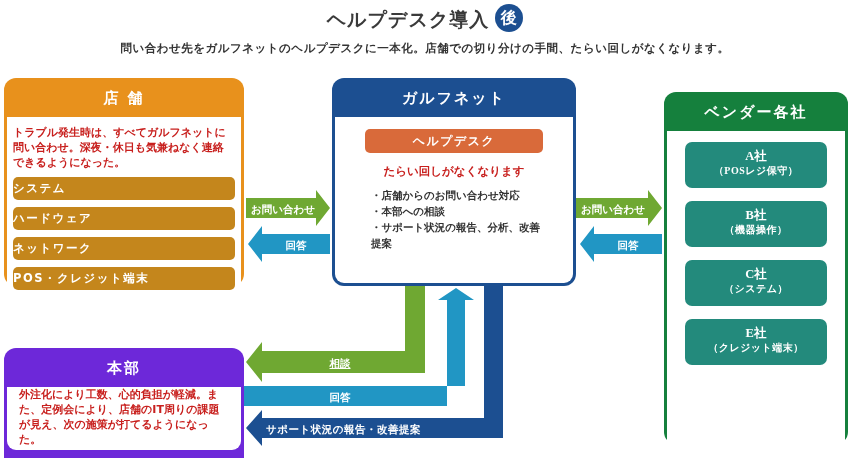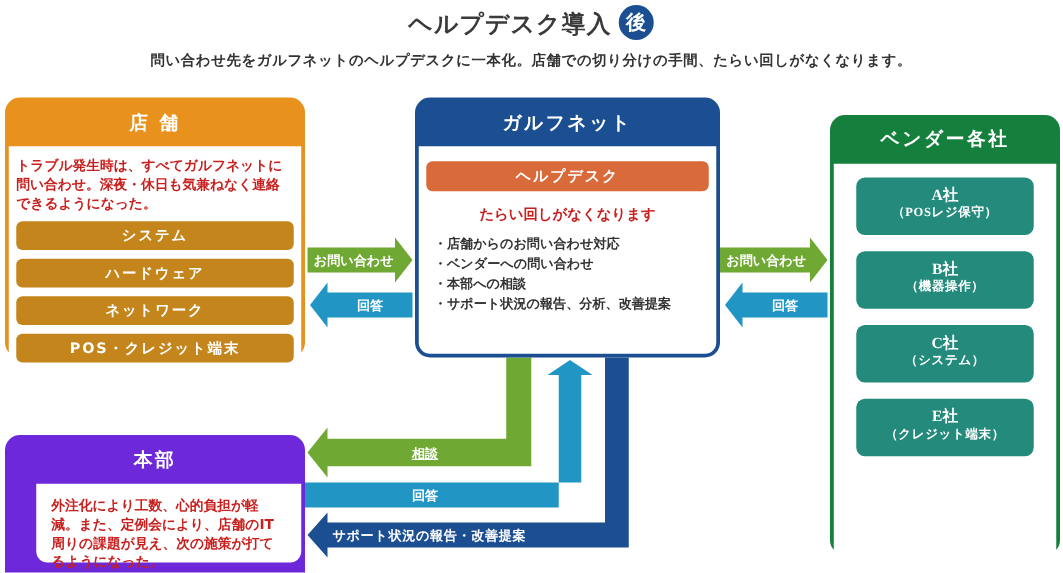--- a/index.html
+++ b/index.html
@@ -10,27 +10,27 @@
   #title .badge { display: inline-block; width: 28px; height: 28px; border-radius: 50%; background: #1c4f91; color: #fff; font-size: 16px; line-height: 28px; text-align: center; margin-left: 6px; vertical-align: middle; position: relative; top: -2px; }
   #subtitle { left: 0; width: 850px; top: 41px; text-align: center; font-size: 11.5px; font-weight: bold; color: #333; letter-spacing: 0.5px; }
 
   .panel { border-radius: 12px; padding: 3px; }
   .panel .ph { height: 36px; line-height: 34px; text-align: center; color: #fff; font-weight: bold; font-size: 15px; letter-spacing: 2px; }
   .panel .pb { background: #fff; border-radius: 0 0 9px 9px; }
 
   #store { left: 4px; top: 78px; width: 240px; height: 208px; background: #e8911c; }
   #store .pb { height: 190px; padding: 8px 6px; }
   .red-text { color: #c8201e; font-weight: bold; font-size: 11px; line-height: 15px; }
-  .gold-btn { height: 23px; line-height: 23px; margin-top: 7px; background: #c4861c; color: #fff; border-radius: 5px; text-align: center; font-weight: bold; font-size: 11.5px; letter-spacing: 1.5px; }
+  .gold-btn { height: 23px; line-height: 23px; margin-top: 7px; background: #c4861c; color: #fff; border-radius: 5px; font-weight: bold; font-size: 11.5px; letter-spacing: 1.5px; }
 
   #hq { left: 4px; top: 348px; width: 240px; height: 122px; background: #6d28d9; }
-  #hq .pb { height: 63px; padding: 10px 12px; margin-left: 22px; }
+  #hq .pb { height: 63px; padding: 0 12px; }
 
   #gulf { left: 332px; top: 78px; width: 244px; height: 208px; background: #1c4f91; }
-  #gulf .pb { height: 166px; padding: 12px 6px; }
+  #gulf .pb { height: 166px; padding: 12px 30px; }
   .helpdesk { height: 24px; line-height: 24px; background: #d96a3a; color: #fff; border-radius: 5px; text-align: center; font-weight: bold; font-size: 12px; letter-spacing: 1.5px; }
   .gulf-sub { text-align: center; color: #c8201e; font-weight: bold; font-size: 11.5px; margin-top: 11px; }
   .gulf-list { margin-top: 8px; list-style: none; font-size: 10.5px; font-weight: bold; color: #333; line-height: 16px; padding-left: 6px; }
 
   #vendors { left: 664px; top: 92px; width: 184px; height: 352px; background: #15803d; font-family: Liberation Serif, serif; }
   #vendors .pb { height: 376px; padding: 11px 18px; }
   .vbtn { height: 46px; margin-bottom: 13px; background: #238a7c; border-radius: 7px; color: #fff; text-align: center; font-weight: bold; padding-top: 6px; }
   .vbtn .n { font-size: 12.5px; line-height: 16px; }
   .vbtn .d { font-size: 10px; line-height: 14px; letter-spacing: 0.5px; }
 
@@ -89,21 +89,20 @@
   </div>
 </div>
 
 <div id="gulf" class="abs panel">
   <div class="ph">ガルフネット</div>
   <div class="pb">
     <div class="helpdesk">ヘルプデスク</div>
     <div class="gulf-sub">たらい回しがなくなります</div>
     <ul class="gulf-list">
       <li>・店舗からのお問い合わせ対応</li>
-      <li>・ベンダーへの問い合わせ</li>
       <li>・本部への相談</li>
       <li>・サポート状況の報告、分析、改善提案</li>
     </ul>
   </div>
 </div>
 
 <div id="vendors" class="abs panel">
   <div class="ph">ベンダー各社</div>
   <div class="pb">
     <div class="vbtn">

